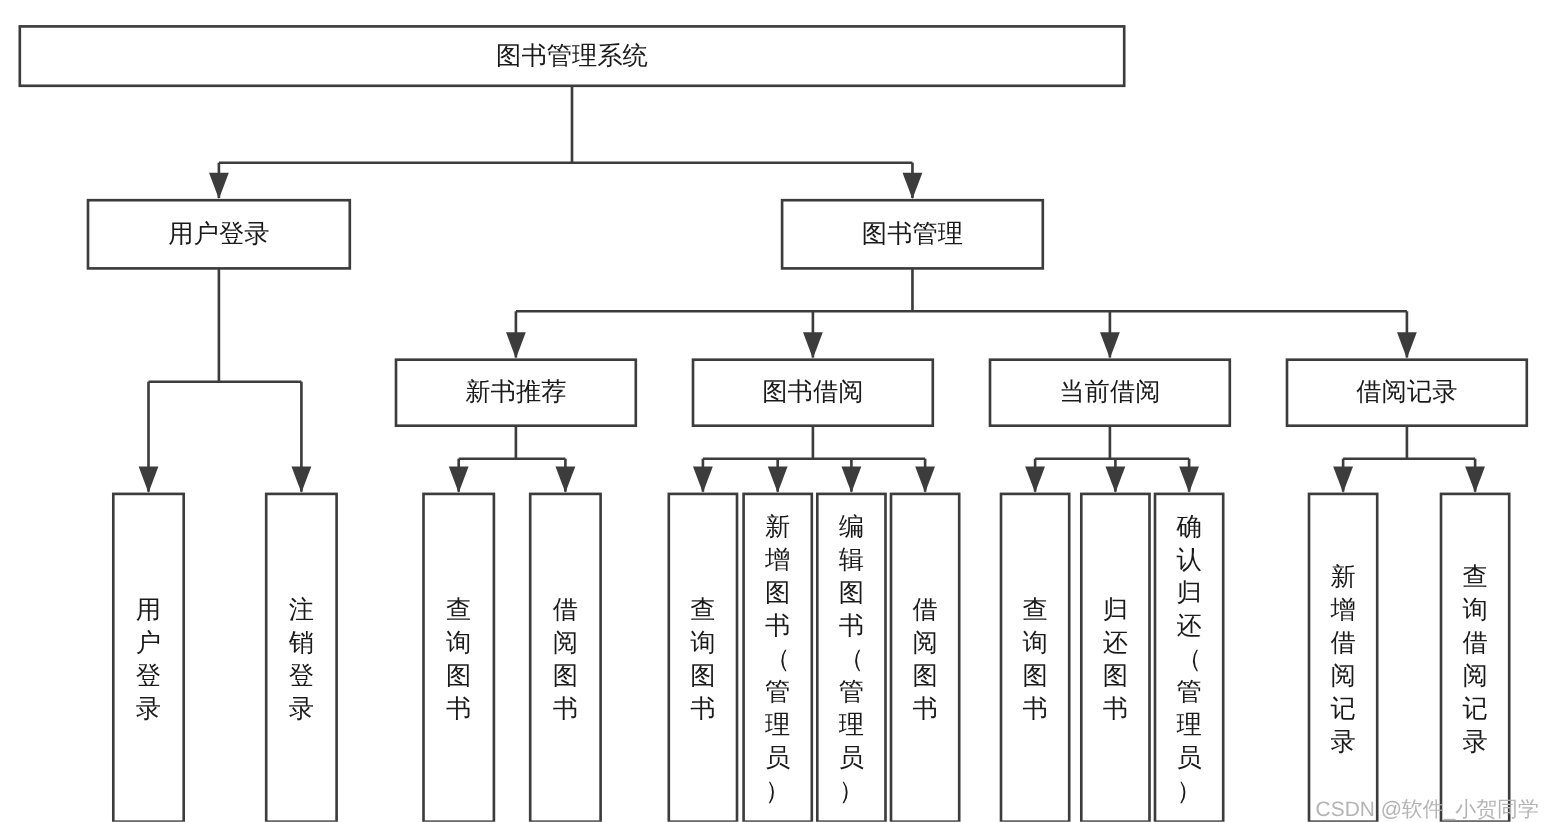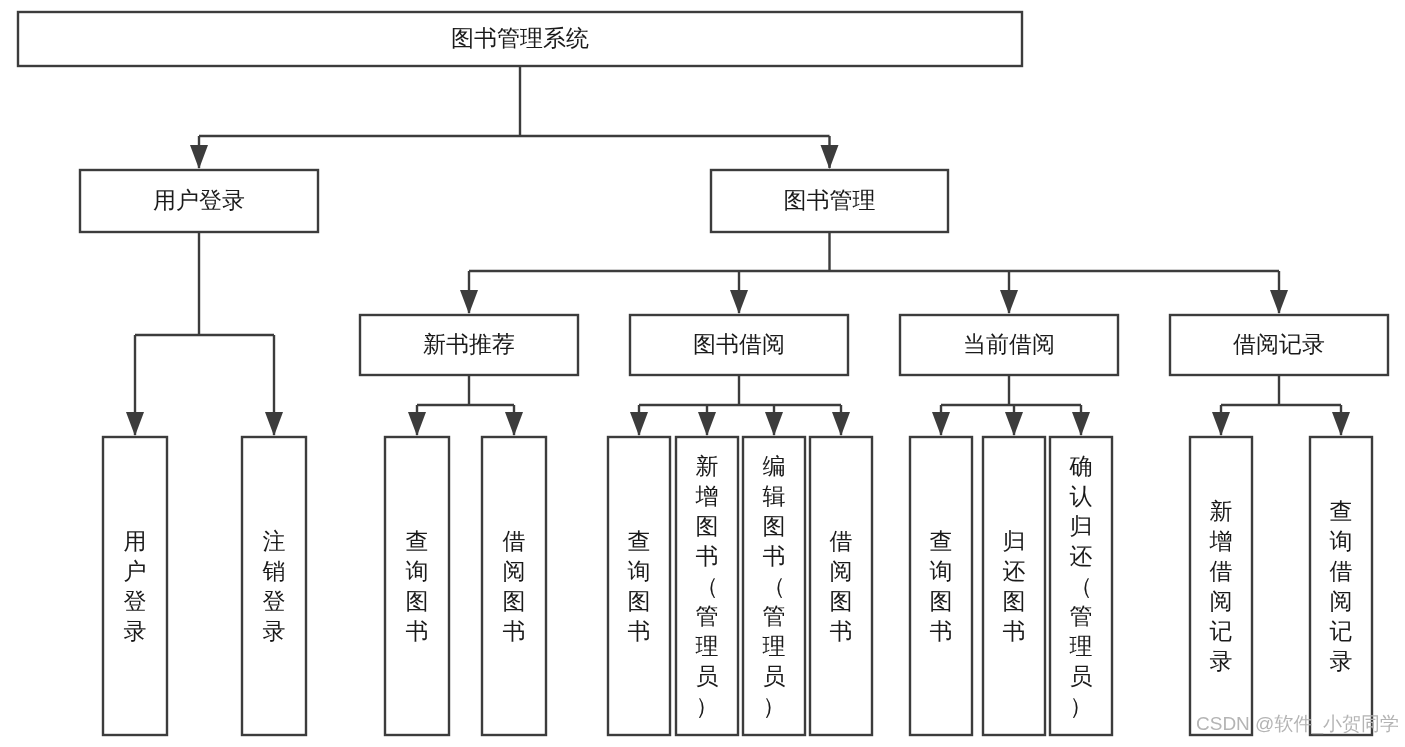--- a/index.html
+++ b/index.html
@@ -10,21 +10,21 @@
   body {
     width: 1405px;
     height: 747px;
     font-family: "Liberation Sans", "DejaVu Sans", sans-serif;
     position: relative;
     overflow: hidden;
   }
   #diagram-root {
     position: absolute;
     left: 0;
-    top: 0;
+    top: 12px;
     width: 1405px;
     height: 610px;
   }
   .node-box {
     fill: #ffffff;
     stroke: #3c3c3c;
     stroke-width: 2.4;
   }
   .node-label {
     font-family: "Liberation Sans", "DejaVu Sans", sans-serif;

